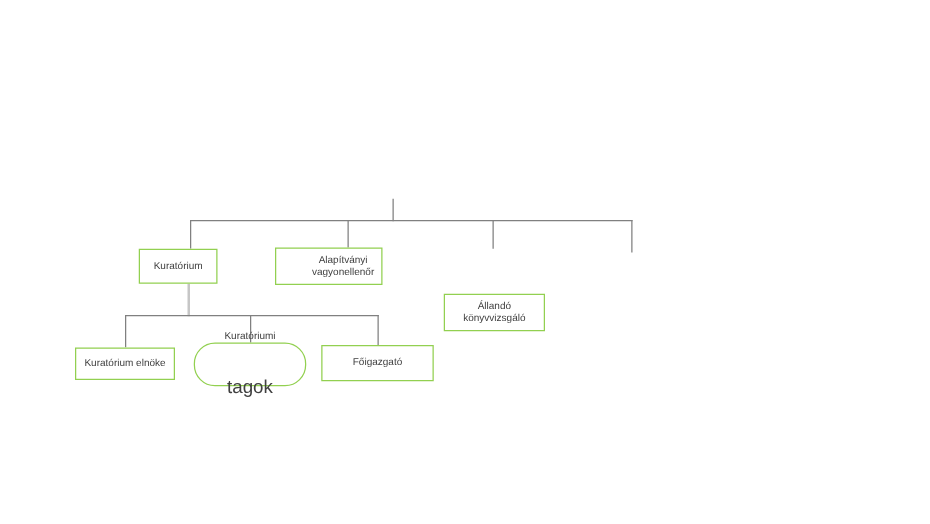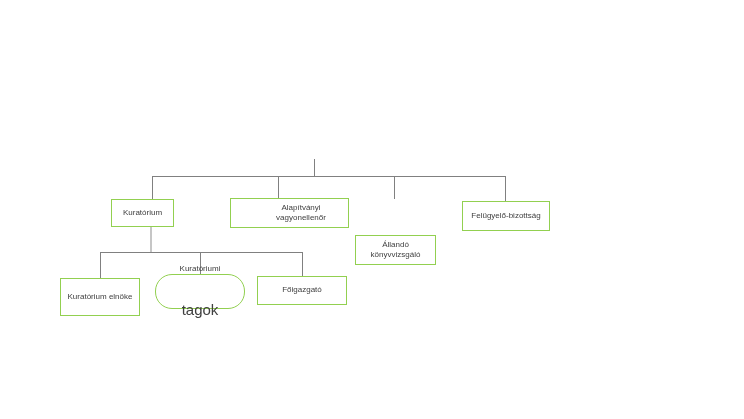--- a/index.html
+++ b/index.html
@@ -33,24 +33,24 @@
   .cline {
     position: absolute;
     background: var(--connector, #808080);
   }
   .cline.light {
     background: var(--connector-light, #c6c6c6);
   }
   
   #box-alapito       { left: 263px; top: 131px; width: 104px; height: 29px; }
   #box-kuratorium    { left: 111px; top: 199px; width: 63px;  height: 28px; }
-  #box-vagyonellenor { left: 230px; top: 198px; width: 119px;  height: 30px; padding-left: 23px; }
+  #box-vagyonellenor { left: 220px; top: 198px; width: 86px;  height: 30px; padding-left: 23px; }
   #box-konyvvizsgalo { left: 355px; top: 199px; width: 81px;  height: 30px; margin-top: 36px; }
   #box-felugyelo     { left: 462px; top: 201px; width: 88px;  height: 30px; }
-  #box-elnoke        { left: 60px;  top: 278px; width: 80px;  height: 38px; }
+  #box-elnoke        { left: 60px;  top: 278px; width: 80px;  height: 26px; }
   #box-tagok         { left: 155px; top: 274px; width: 90px;  height: 35px; border-radius: 17px; }
   #box-foigazgato    { left: 257px; top: 276px; width: 90px;  height: 29px; }
   #box-tagok .line2  { font-size: 15px; margin-top: 26px; }
   
   #l-alapito-v          { left: 314px; top: 159px; width: 1px;   height: 18px; }
   #l-row1-h             { left: 152px; top: 176px; width: 354px; height: 1px;  }
   #l-drop-kuratorium    { left: 152px; top: 176px; width: 1px;   height: 23px; }
   #l-drop-vagyonellenor { left: 278px; top: 176px; width: 1px;   height: 23px; }
   #l-drop-konyvvizsgalo { left: 394px; top: 176px; width: 1px;   height: 23px; }
   #l-drop-felugyelo     { left: 505px; top: 176px; width: 1px;   height: 26px; }
@@ -85,23 +85,20 @@
   <div class="org-box" id="box-vagyonellenor">
     <span>Alapítványi
 vagyonellenőr</span>
   </div>
 
   <div class="org-box" id="box-konyvvizsgalo">
     <span>Állandó
 könyvvizsgáló</span>
   </div>
 
-  <div class="org-box" id="box-felugyelo">
-    <span>Felügyelő-bizottság</span>
-  </div>
 
   <div class="org-box" id="box-elnoke">
     <span>Kuratórium elnöke</span>
   </div>
 
   <div class="org-box" id="box-tagok">
     <span class="line1">Kuratóriumi</span>
     <span class="line2">tagok</span>
   </div>
 

